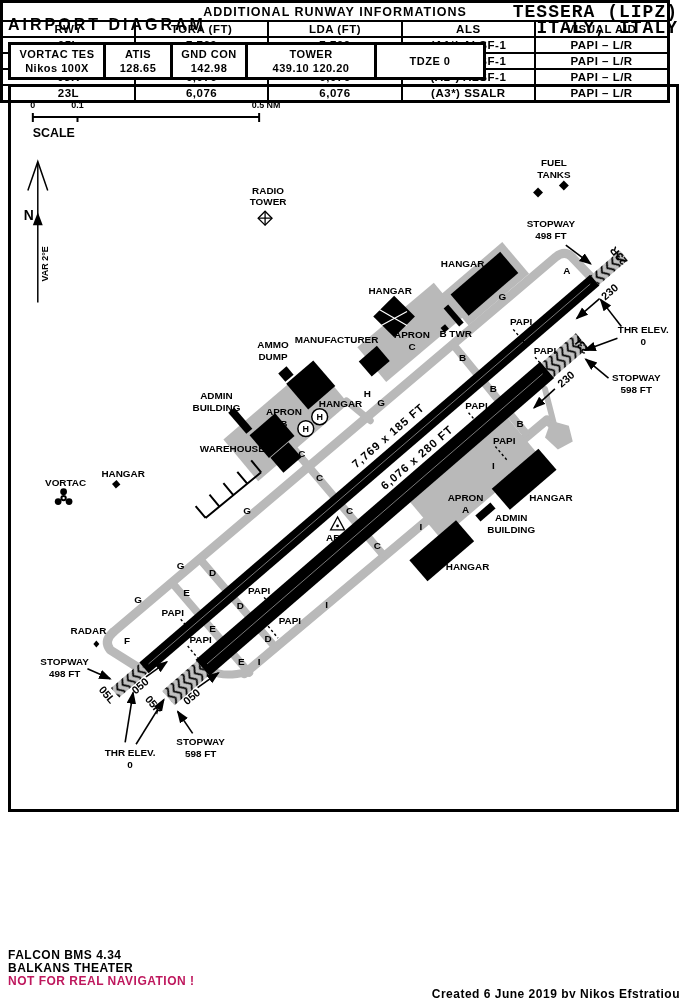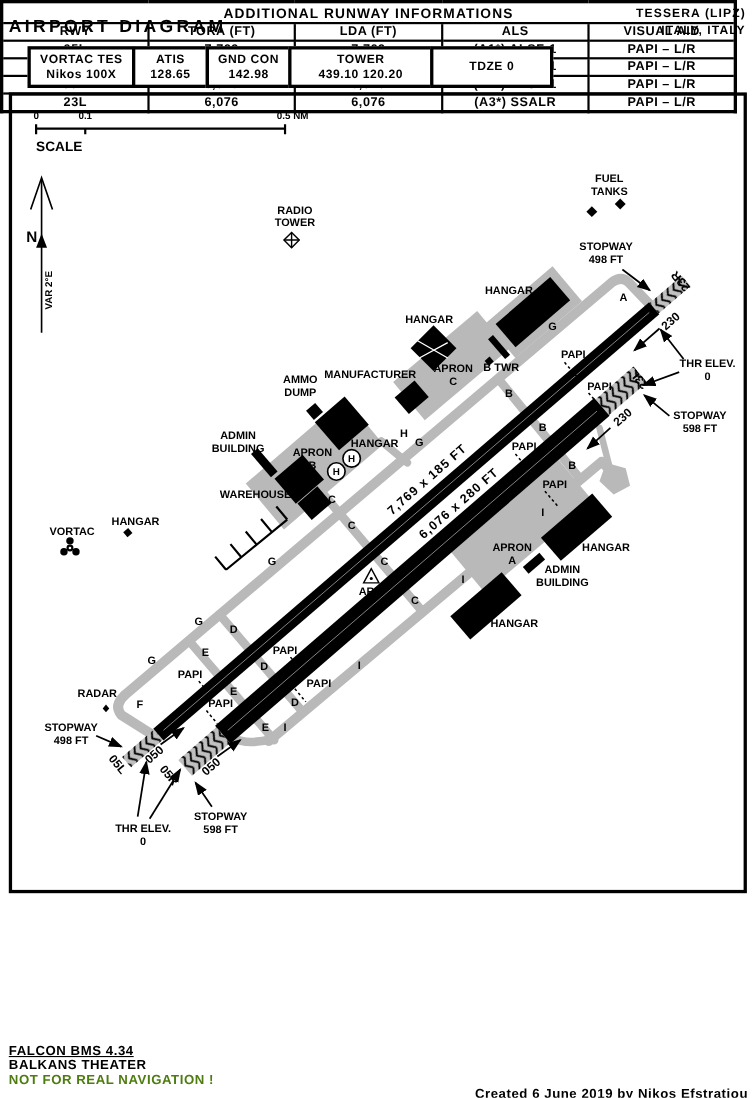--- a/index.html
+++ b/index.html
@@ -1,40 +1,40 @@
 <!DOCTYPE html>
 <html><head>
 <meta charset="utf-8">
 <style>
   html,body{margin:0;padding:0;background:#fff;}
   body{width:686px;height:998px;position:relative;font-family:"Liberation Sans",sans-serif;color:#000;}
   .abs{position:absolute;}
   #page-title{left:8px;top:16px;font-size:16px;font-weight:bold;letter-spacing:3px;}
-  #hdr-right{right:8px;top:4px;text-align:right;font-size:11px;font-weight:bold;letter-spacing:1px;line-height:16px;}
+  #hdr-right{right:8px;top:4px;text-align:right;font-size:18px;font-weight:bold;letter-spacing:1px;line-height:16px;font-family:Liberation Mono, monospace;}
   
   #info{left:8px;top:42px;width:670px;display:flex;}
   .ibox{border:3px solid #000;margin-left:-3px;height:32px;display:flex;flex-direction:column;justify-content:center;text-align:center;font-size:11px;font-weight:bold;line-height:14px;letter-spacing:0.5px;background:#fff;}
-  .ibox:first-child{margin-left:17px;}
+  .ibox:first-child{margin-left:0;}
   
   #diagram{left:8px;top:84px;width:665px;height:722px;border:3px solid #000;}
   svg text{font-family:"Liberation Sans",sans-serif;font-weight:bold;fill:#000;}
   .lb{font-size:10px;text-anchor:middle;}
   .sm{font-size:9px;text-anchor:middle;}
   .big{font-size:11px;text-anchor:middle;}
   .dim{font-size:11.5px;text-anchor:middle;letter-spacing:1px;}
   
   #rwytable{left:8px;top:816px;width:670px;border-collapse:collapse;table-layout:fixed;}
   #rwytable td,#rwytable th{border:2px solid #000;font-size:11.5px;font-weight:bold;text-align:center;padding:0;height:14px;letter-spacing:0.5px;}
   #rwytable .ttl{font-size:12.5px;height:17px;letter-spacing:1px;}
   #rwytable{border:3px solid #000;}
   
   .foot{font-size:12px;font-weight:bold;letter-spacing:0.5px;}
-  #foot-l1{left:8px;top:948px;text-decoration:underline;}
+  #foot-l1{left:8px;top:948px;}
   #foot-l2{left:8px;top:961px;}
-  #foot-warn{left:8px;top:974px;color:#4d7c0f;}
+  #foot-warn{left:8px;top:974px;color:#be185d;}
   #foot-credit{right:6px;top:948px;margin-top:39px;}
 </style>
 </head>
 <body>
 
 <div class="abs" id="page-title">AIRPORT DIAGRAM</div>
 <div class="abs" id="hdr-right">
   <div>TESSERA (LIPZ)</div>
   <div>ITALY, ITALY</div>
 </div>

